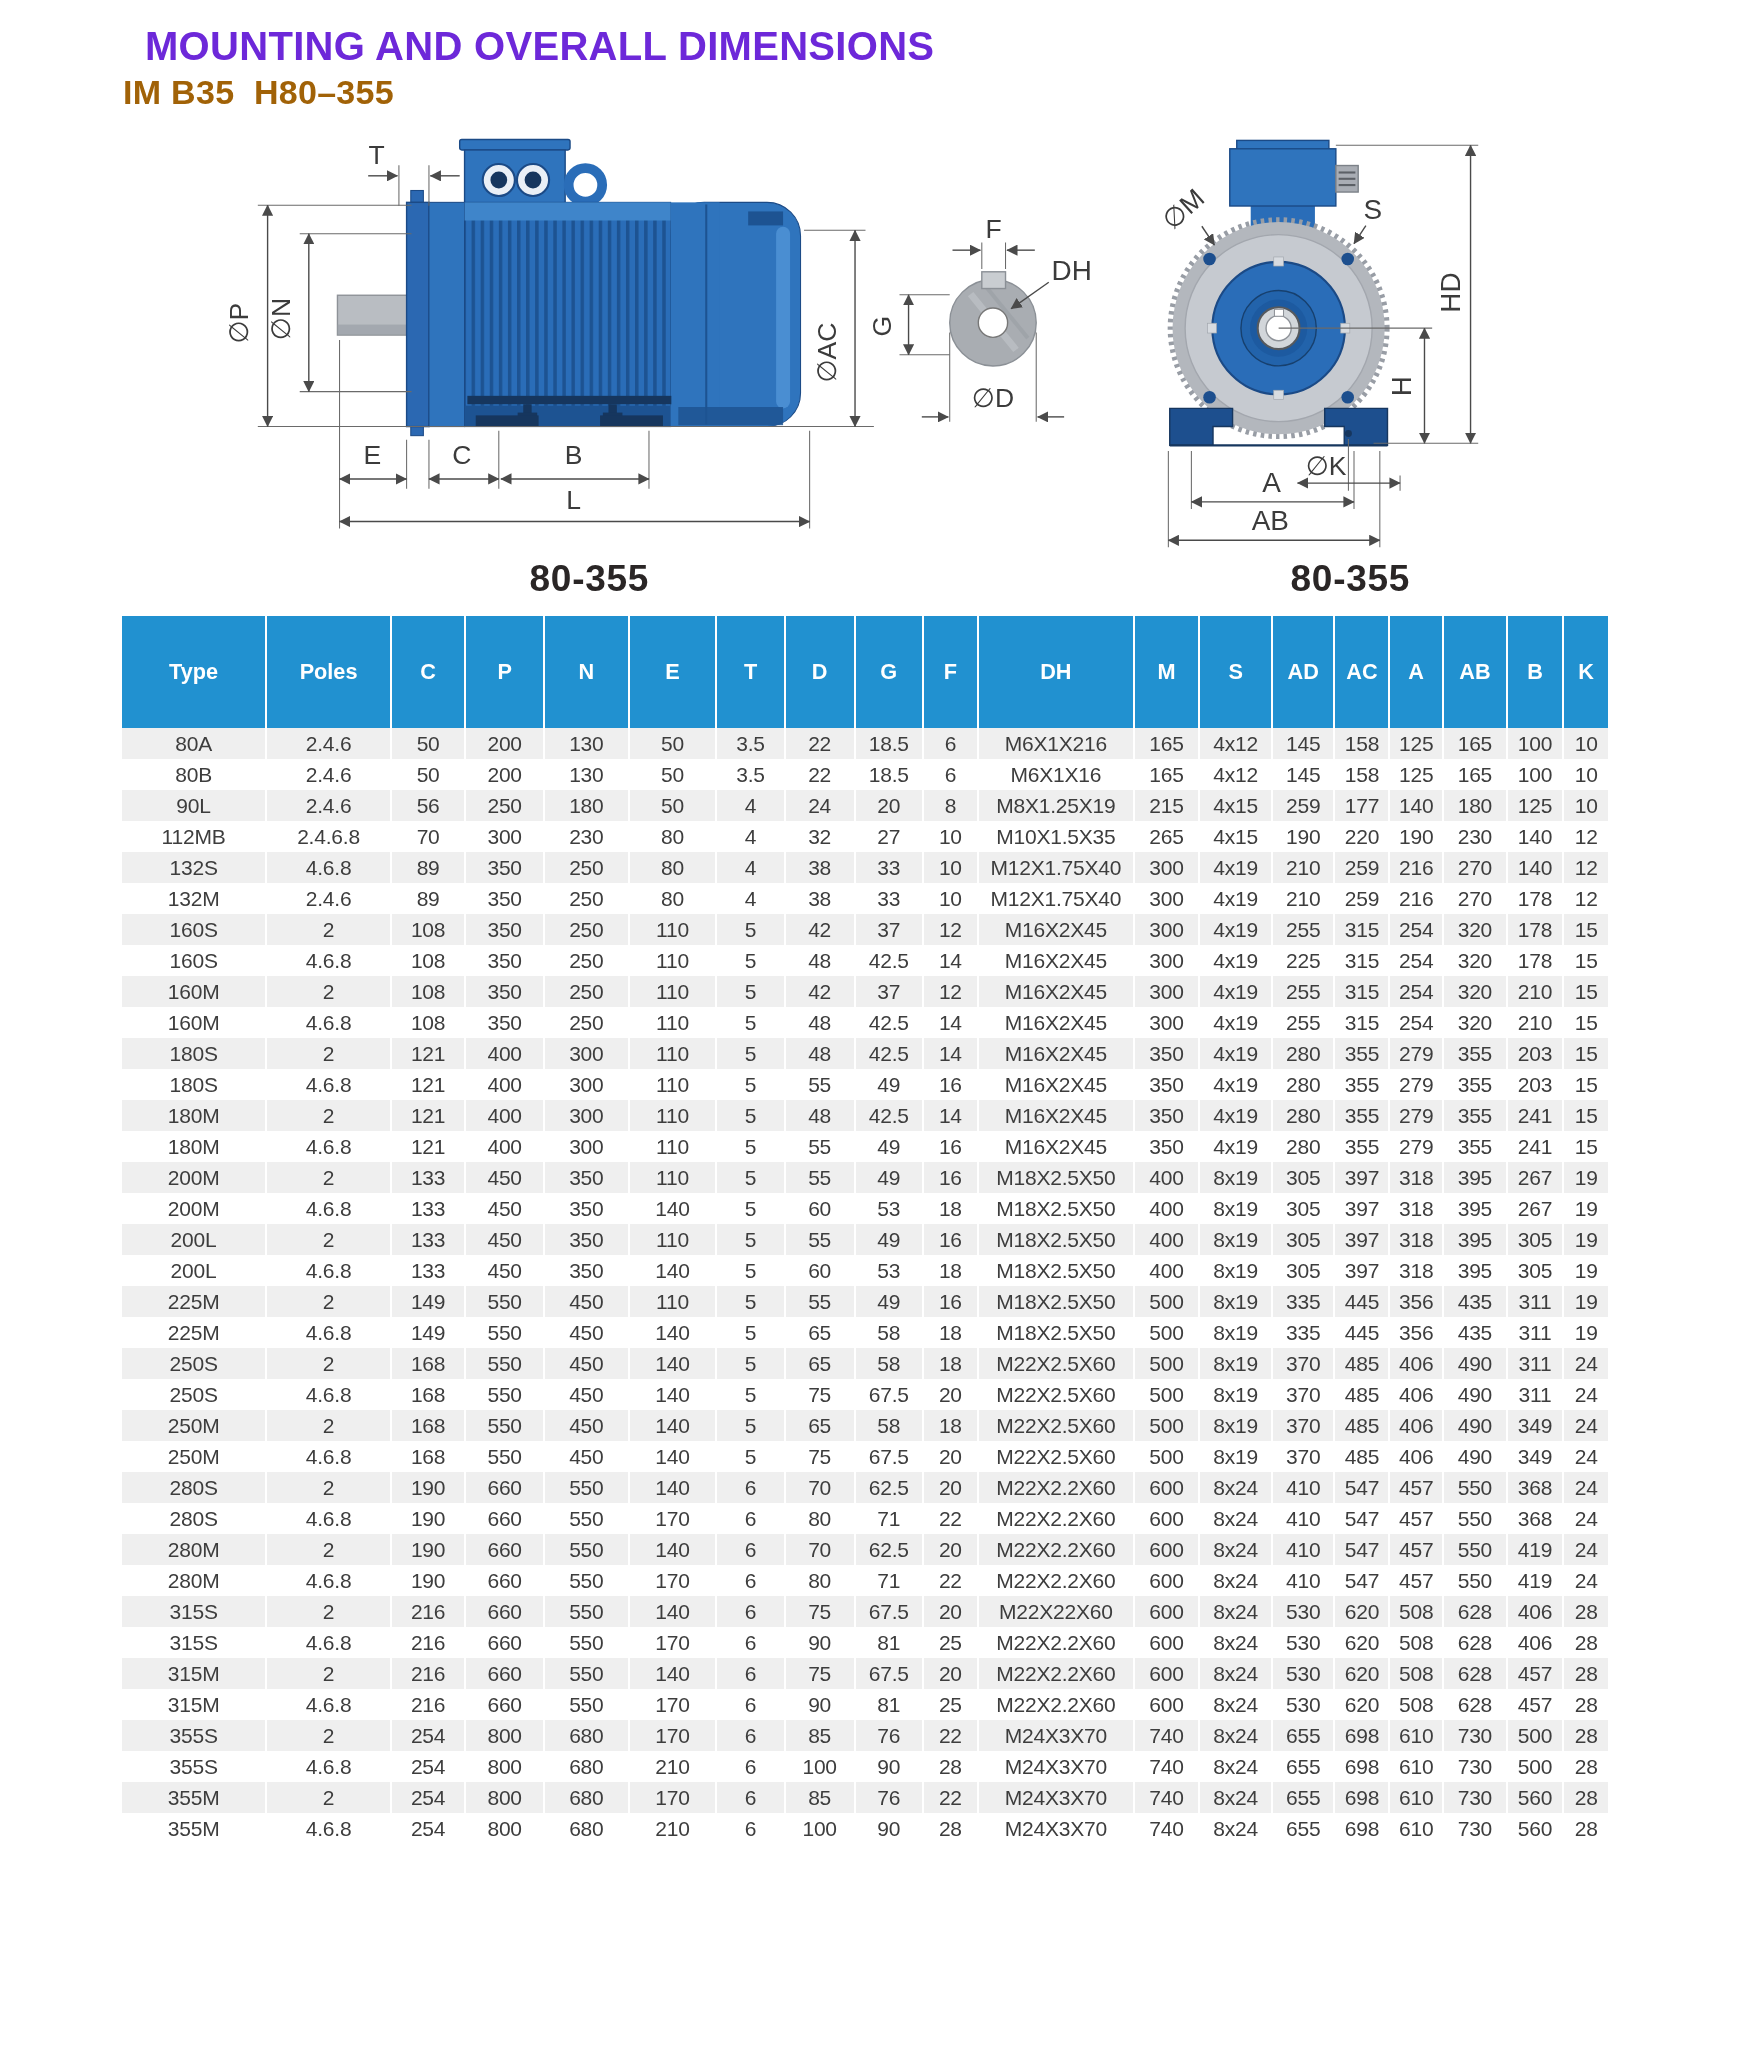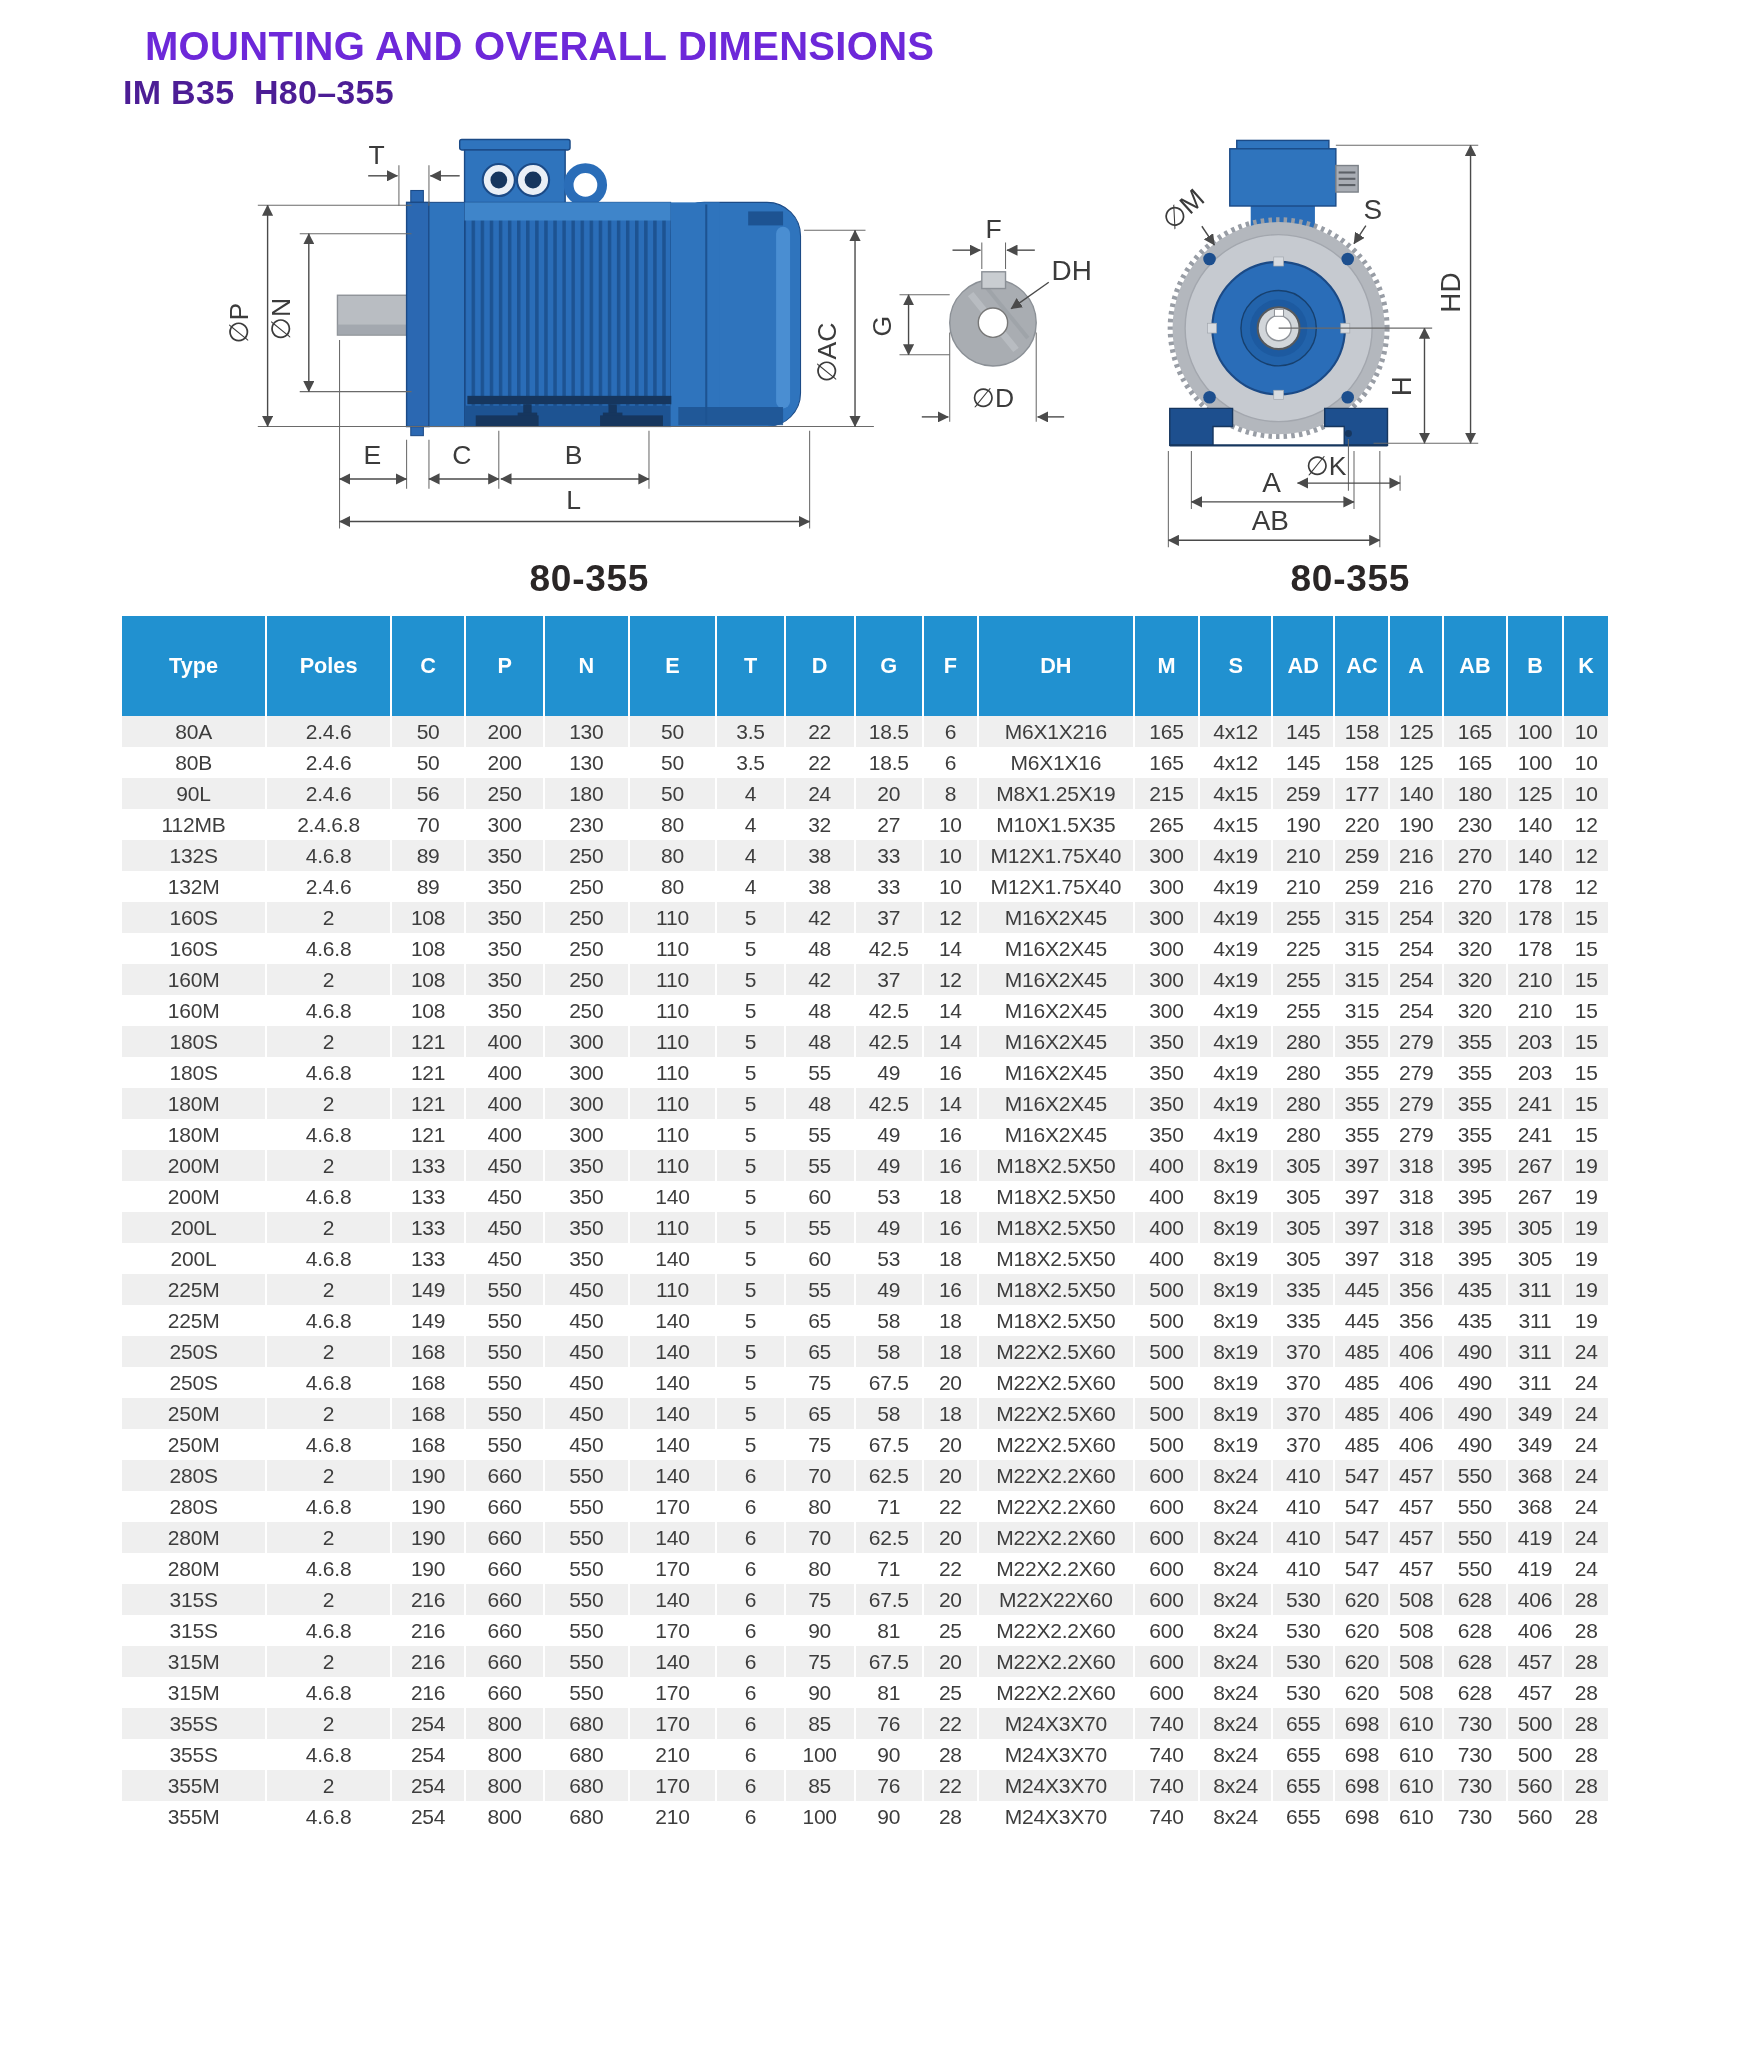--- a/index.html
+++ b/index.html
@@ -1,33 +1,33 @@
 <!DOCTYPE html>
 <html style="font-size:11.2px"><head>
 <meta charset="utf-8">
 <style>
   html,body{margin:0;padding:0;}
   body{width:1757px;height:2066px;background:#ffffff;position:relative;
        font-family:"Liberation Sans",sans-serif;overflow:hidden;}
   .page-title{position:absolute;left:123px;top:24px;font-size:40px;font-weight:bold;
        color:#6d28d9;letter-spacing:0.3px;white-space:pre;margin-left:22px;}
   .page-subtitle{position:absolute;left:123px;top:73px;font-size:34px;font-weight:bold;
-       color:#4c1d95;letter-spacing:0.3px;white-space:pre;}
+       color:#a16207;letter-spacing:0.3px;white-space:pre;}
   .drawing{position:absolute;}
   #side-svg{left:217px;top:136px;}
   #shaft-svg{left:866px;top:210px;}
   #front-svg{left:1153px;top:133px;}
   .caption{position:absolute;top:558px;width:231px;text-align:right;font-size:37px;
        font-weight:bold;color:#2a2626;letter-spacing:0.7px;}
   #cap-left{left:418px;}
   #cap-right{left:1179px;}
   .dim-table{position:absolute;left:122px;top:616px;width:1486px;border-collapse:collapse;
        table-layout:fixed;}
   .dim-table thead th{background:#2191d0;color:#ffffff;font-size:21.7px;font-weight:bold;
-       height:100px;text-align:center;vertical-align:middle;border-right:2.1px solid #ffffff;
+       height:112px;text-align:center;vertical-align:middle;border-right:2.1px solid #ffffff;
        padding:0;}
   .dim-table thead th:last-child{border-right:none;}
   .dim-table tbody td{height:31px;font-size:21px;color:#3d3d3d;text-align:center;
        vertical-align:middle;border-right:2.1px solid #ffffff;padding:0;letter-spacing:-0.2px;}
   .dim-table tbody td:last-child{border-right:none;}
   .dim-table tbody tr:nth-child(odd){background:#efefef;}
   svg text{font-family:"Liberation Sans",sans-serif;fill:#3b3b3b;}
 </style>
 </head>
 <body>

